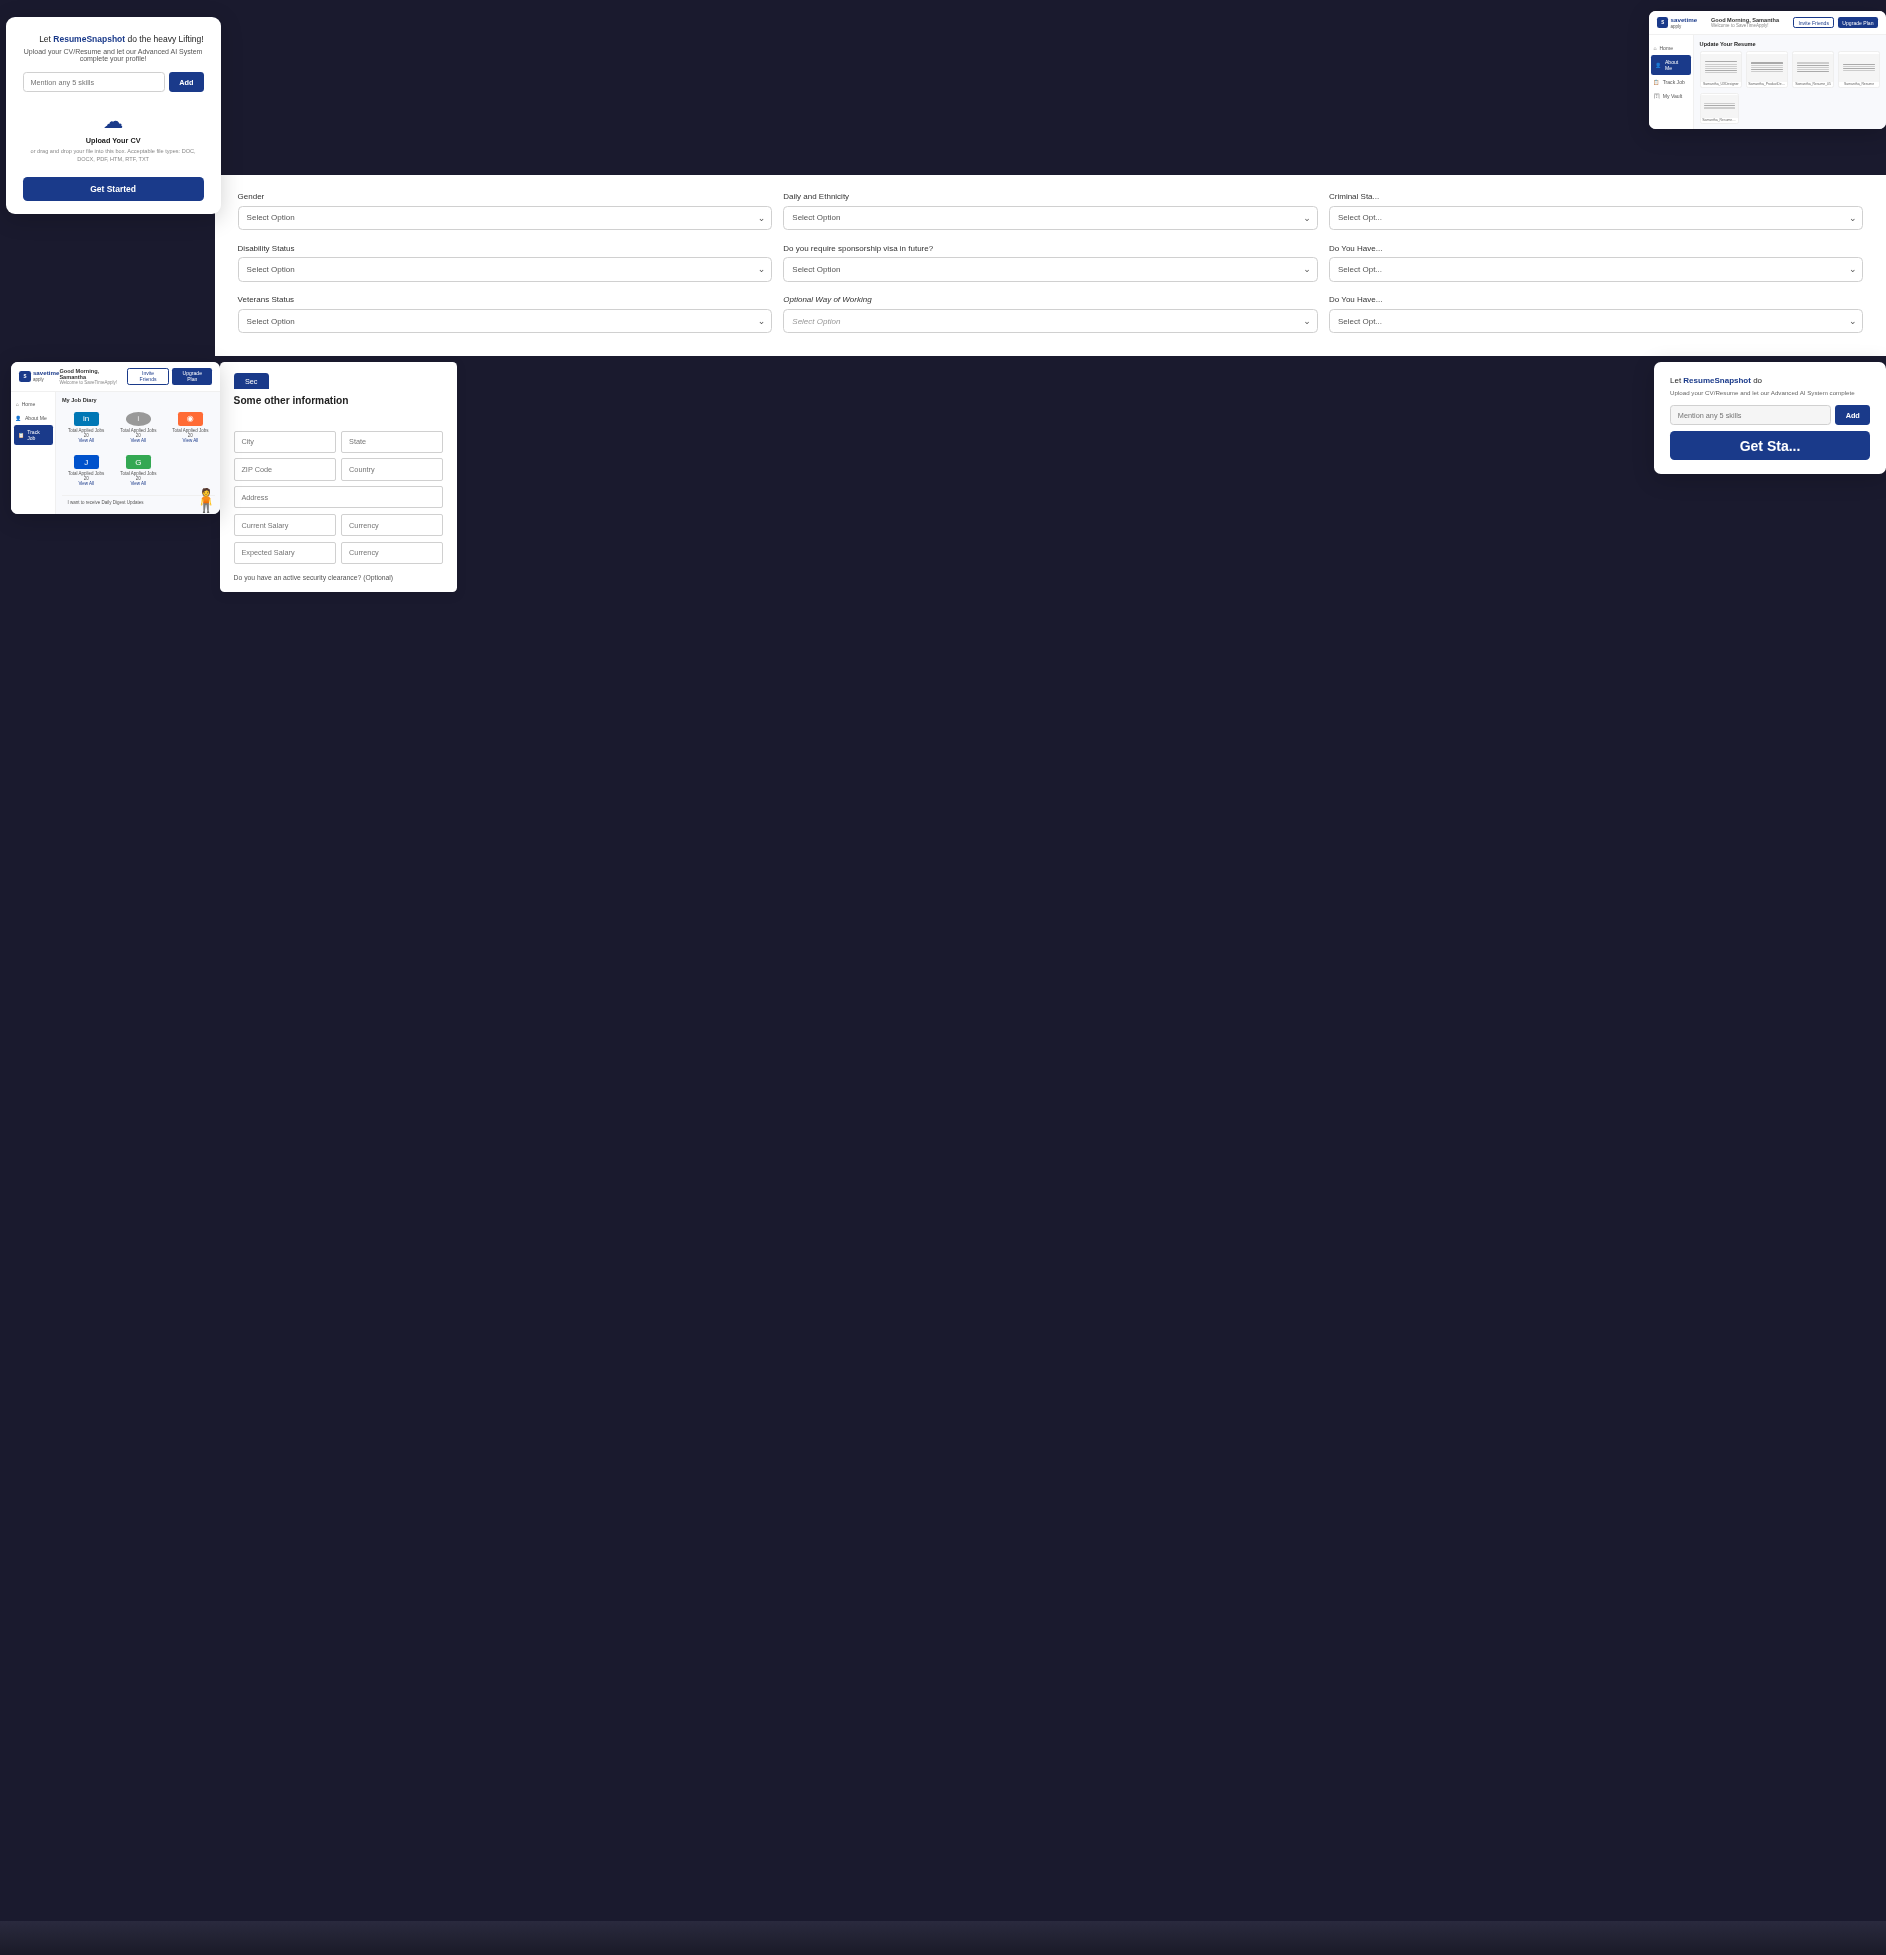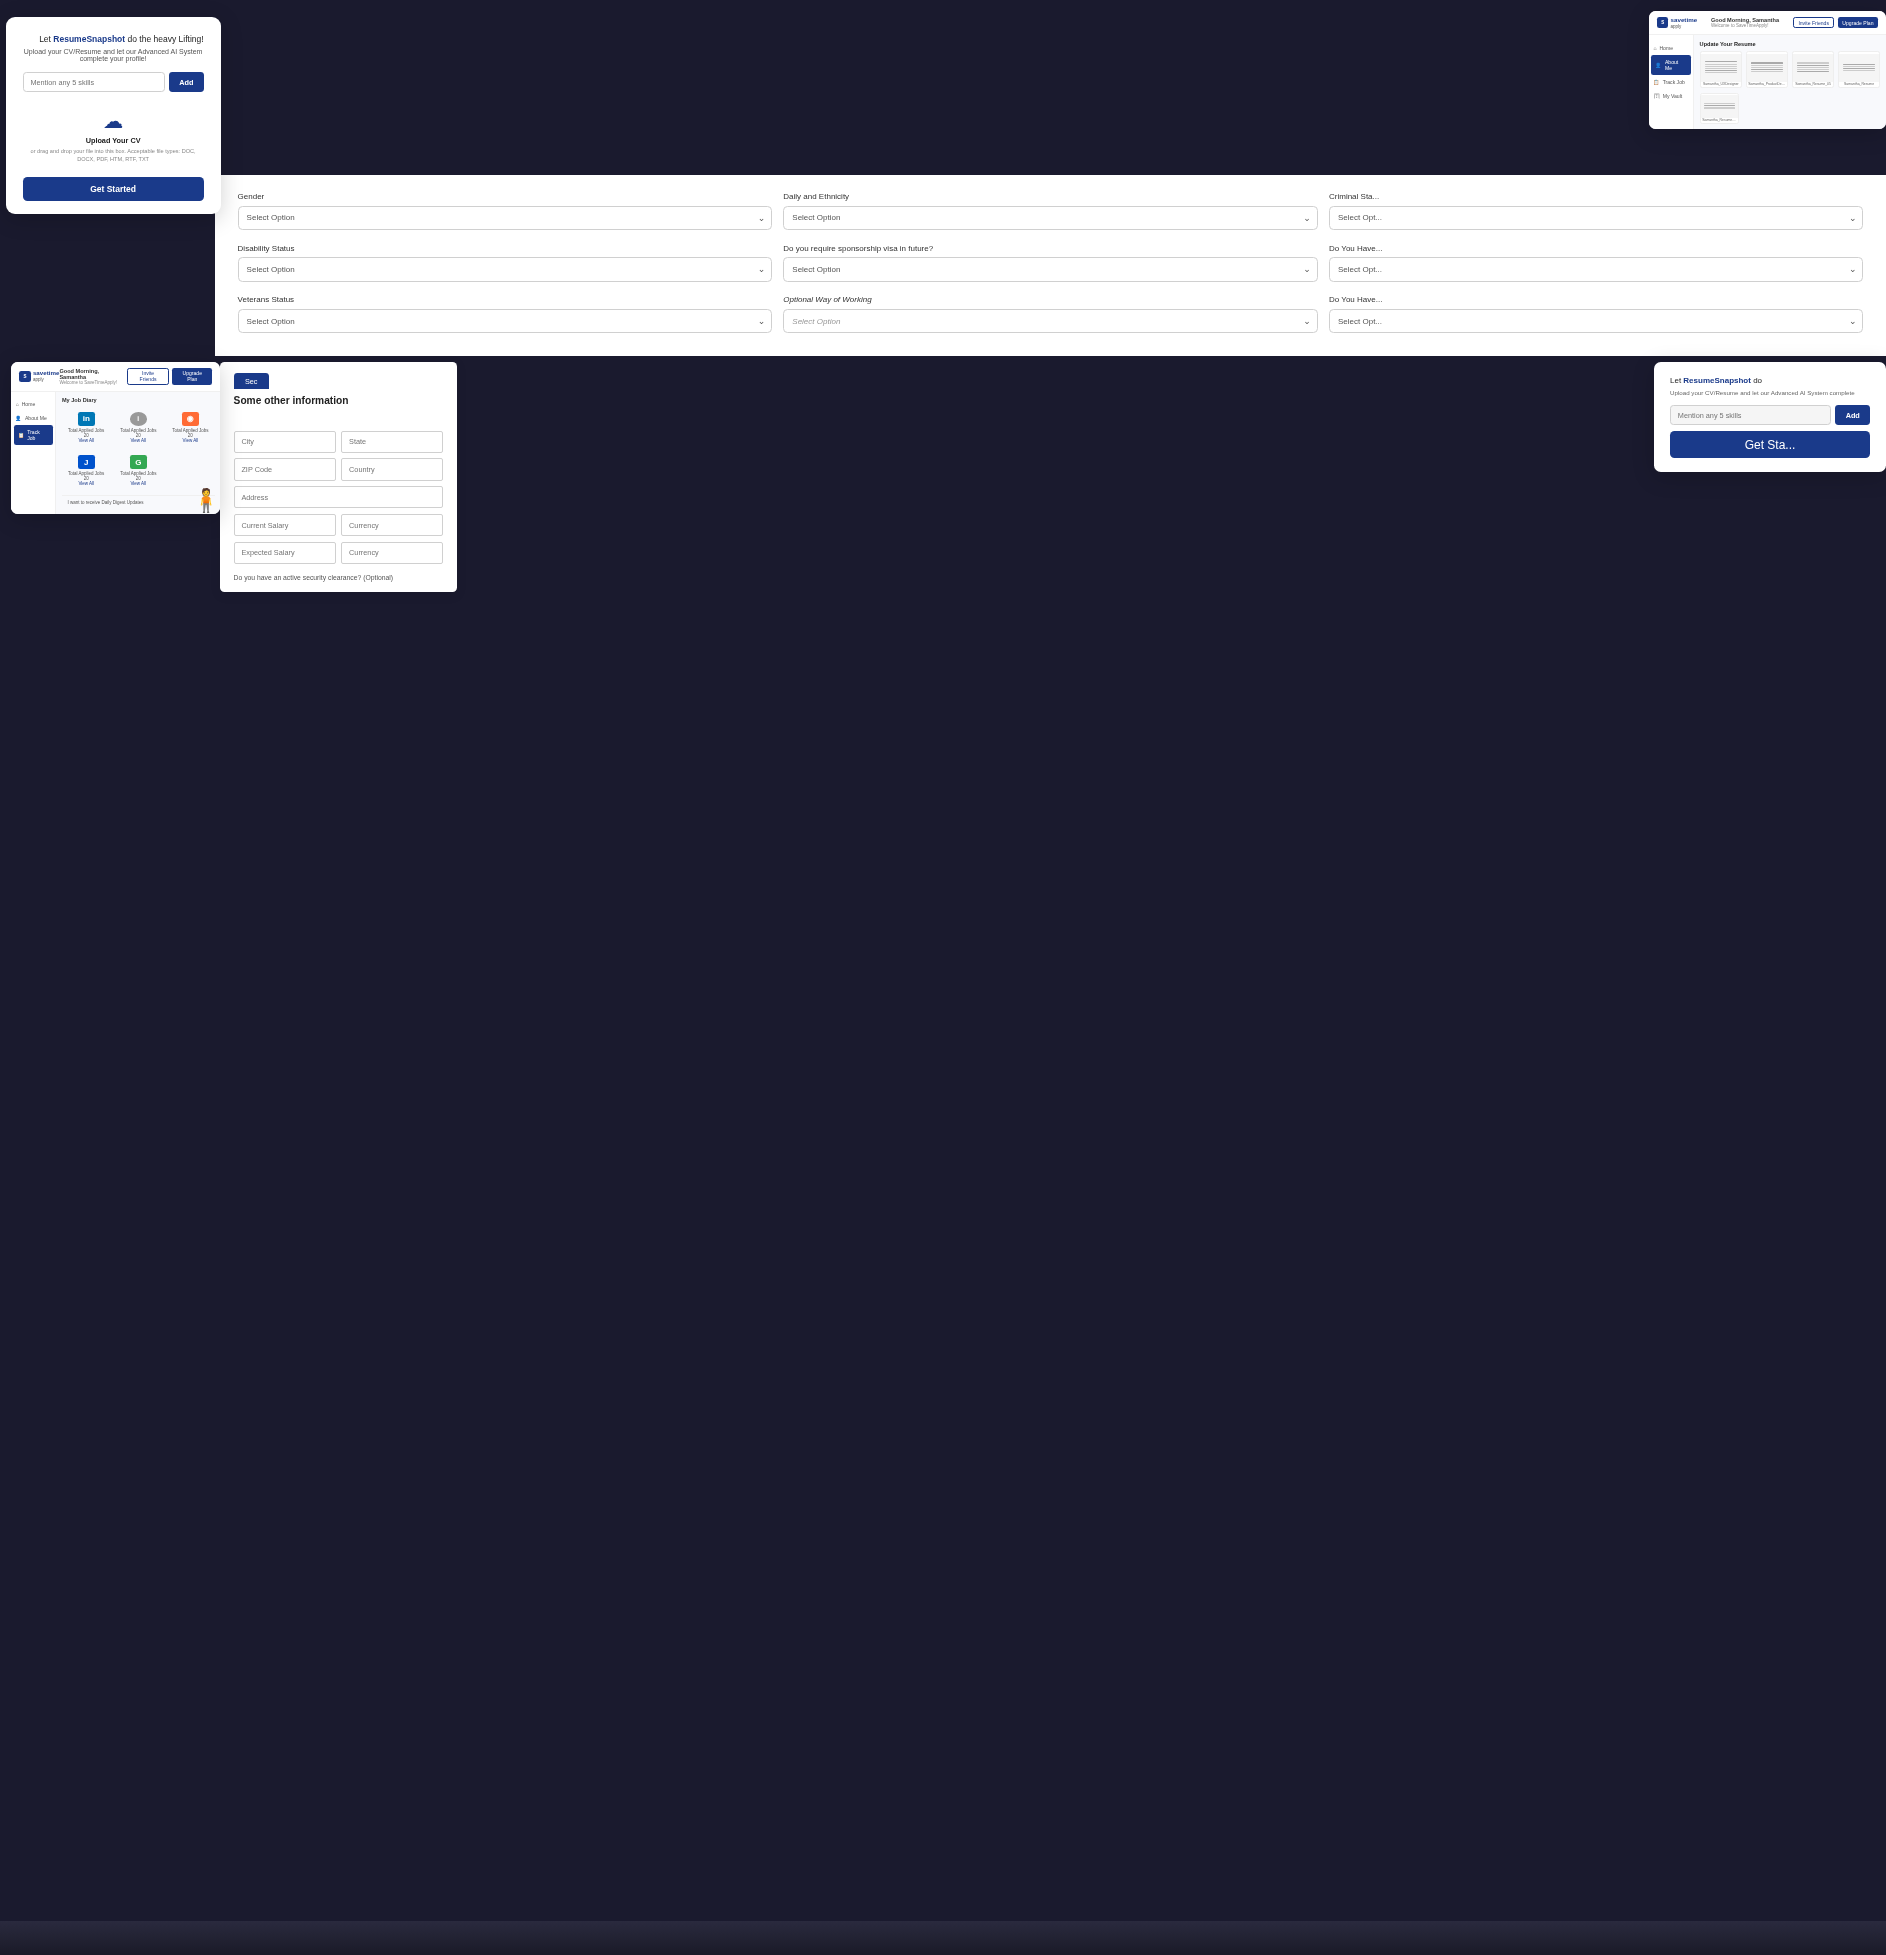--- a/index.html
+++ b/index.html
@@ -323,28 +323,28 @@
       gap: 3.4px;
       margin-bottom: 4.5px;
     }
     .job-icon-card {
       background: #f8f9fc;
       border-radius: 3.4px;
       padding: 4.5px;
       text-align: center;
     }
     .job-icon-logo {
-      width: 17px;
+      width: 25px;
       height: 13.6px;
       border-radius: 2.3px;
       display: flex;
       align-items: center;
       justify-content: center;
       font-size: 8px;
-      font-weight: 700;
+      font-weight: 400;
       color: #fff;
       margin: 0 auto 2.3px;
     }
     .job-icon-logo.linkedin { background: #0077b5; }
     .job-icon-logo.info { background: #999; border-radius: 50%; font-size: 6.8px; }
     .job-icon-logo.orange { background: #ff6b35; }
     .job-icon-logo.jira { background: #0052cc; }
     .job-icon-logo.green { background: #34a853; }
     .job-count-text {
       font-size: 4.5px;
@@ -437,22 +437,22 @@
     }
     .card-resume-bottom .input-row input {
       background: #f5f5f5;
     }
     .btn-get-started-partial {
       background: #1a3a8a;
       color: #fff;
       border: none;
       border-radius: 4.5px;
       padding: 6.8px 22.6px;
-      font-size: 12px;
-      font-weight: 400;
+      font-size: 14px;
+      font-weight: 700;
       cursor: pointer;
       display: block;
       width: 100%;
     }
 
     
     .logo-icon {
       width: 11.3px;
       height: 11.3px;
       background: #1a3a8a;

